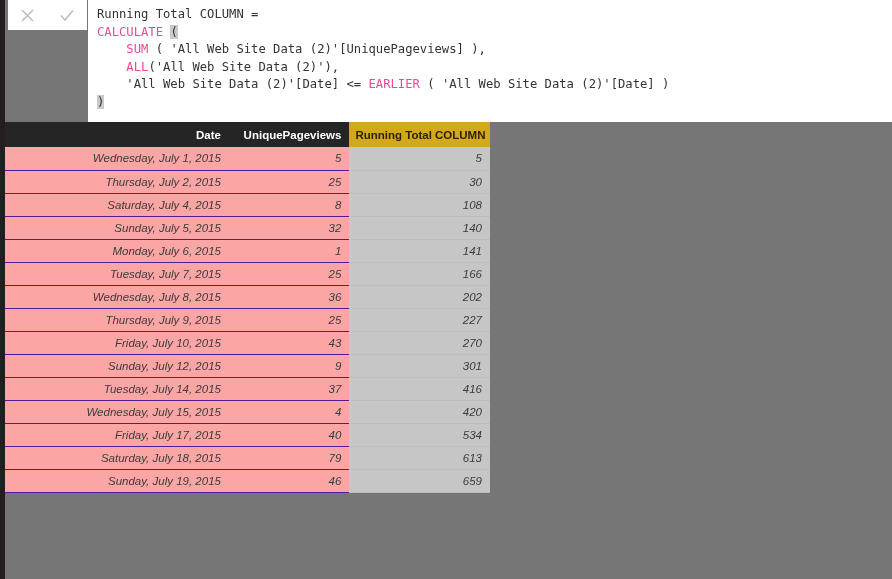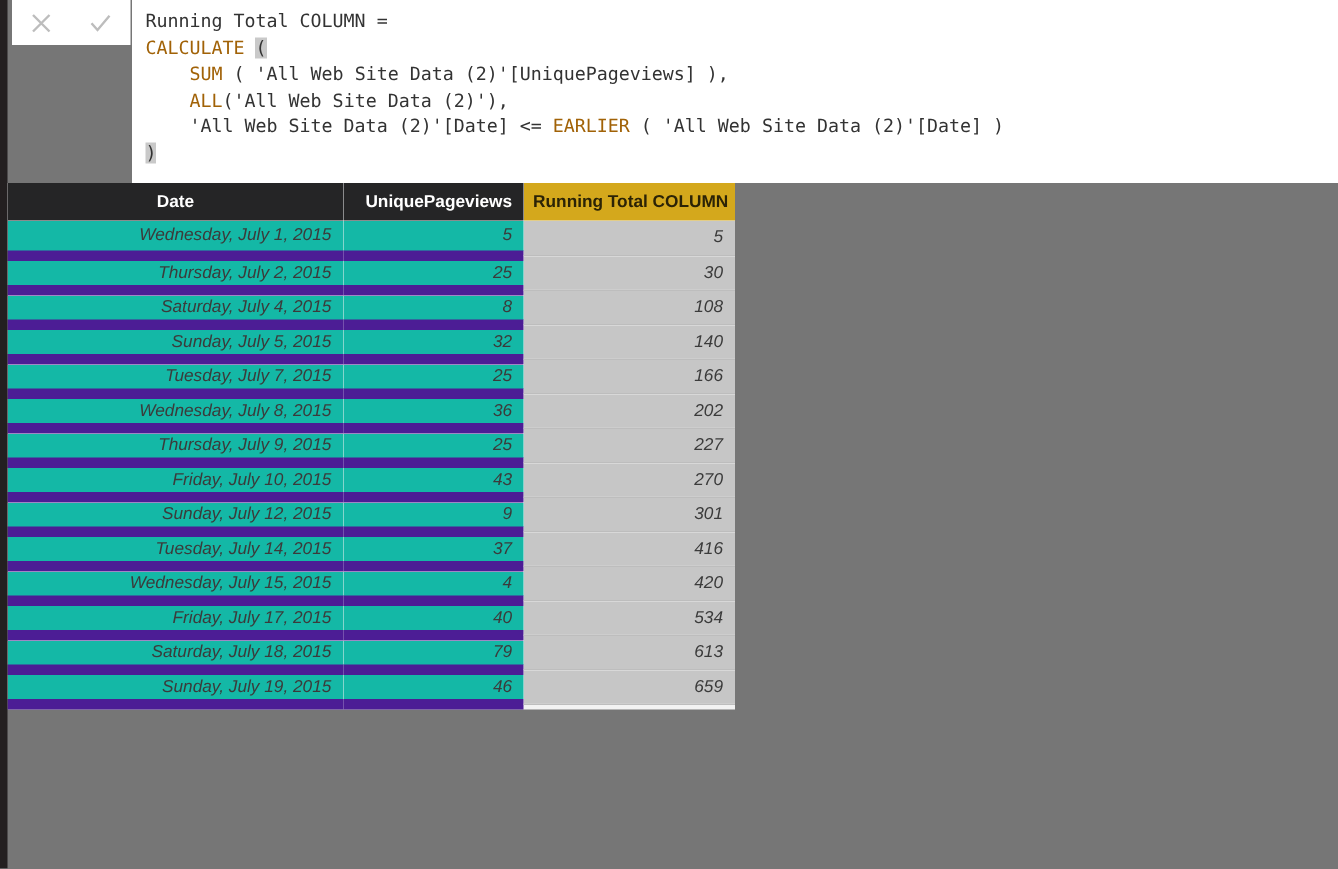--- a/index.html
+++ b/index.html
@@ -66,21 +66,21 @@
     box-sizing: border-box;
     padding: 6px 0 0 9px;
     font-family: "DejaVu Sans Mono", "Liberation Mono", monospace;
     font-size: 12.2px;
     line-height: 17.6px;
     color: #333333;
     white-space: pre;
     overflow: hidden;
   }
   .code-line { height: 17.6px; white-space: pre; }
-  .tok-fn { color: #a16207; }
+  .tok-fn { color: #ec4899; }
   .tok-plain { color: #333333; }
   .tok-paren-hl {
     background: #c9c9c9;
     color: #333333;
   }
 
   
   .table-wrap {
     position: absolute;
     left: 5px;
@@ -102,34 +102,34 @@
     white-space: nowrap;
   }
   table.grid thead th {
     height: 25px;
     background: #252526;
     color: #ffffff;
     font-weight: bold;
     font-size: 11.5px;
     font-family: "Liberation Sans", sans-serif;
   }
-  table.grid thead th.col-date { text-align: center; width: 223px; }
+  table.grid thead th.col-date { text-align: right; width: 223px; }
   table.grid thead th.col-upv  { text-align: right; width: 120px; }
   table.grid thead th.col-rt {
     text-align: left;
     width: 140px;
     background: #d4a81c;
     color: #2b2306;
     padding-left: 6px;
   }
   table.grid tbody td {
     font-style: italic;
     color: #3b3b3b;
-    background: #14b8a6;
-    border-bottom: 7px solid #4c1d95;
+    background: #fca5a5;
+    border-bottom: 1px solid #4c1d95;
     font-family: "Liberation Sans", sans-serif;
   }
   table.grid tbody td.c-date { text-align: right; }
   table.grid tbody td.c-upv  { text-align: right; }
   table.grid tbody td.c-rt   {
     text-align: right;
     background: #c6c6c6;
     border-bottom: 1px solid #bdbdbd;
   }
 </style>
@@ -181,20 +181,25 @@
           <td class="c-date">Saturday, July 4, 2015</td>
           <td class="c-upv">8</td>
           <td class="c-rt">108</td>
         </tr>
         <tr>
           <td class="c-date">Sunday, July 5, 2015</td>
           <td class="c-upv">32</td>
           <td class="c-rt">140</td>
         </tr>
         <tr>
+          <td class="c-date">Monday, July 6, 2015</td>
+          <td class="c-upv">1</td>
+          <td class="c-rt">141</td>
+        </tr>
+        <tr>
           <td class="c-date">Tuesday, July 7, 2015</td>
           <td class="c-upv">25</td>
           <td class="c-rt">166</td>
         </tr>
         <tr>
           <td class="c-date">Wednesday, July 8, 2015</td>
           <td class="c-upv">36</td>
           <td class="c-rt">202</td>
         </tr>
         <tr>

